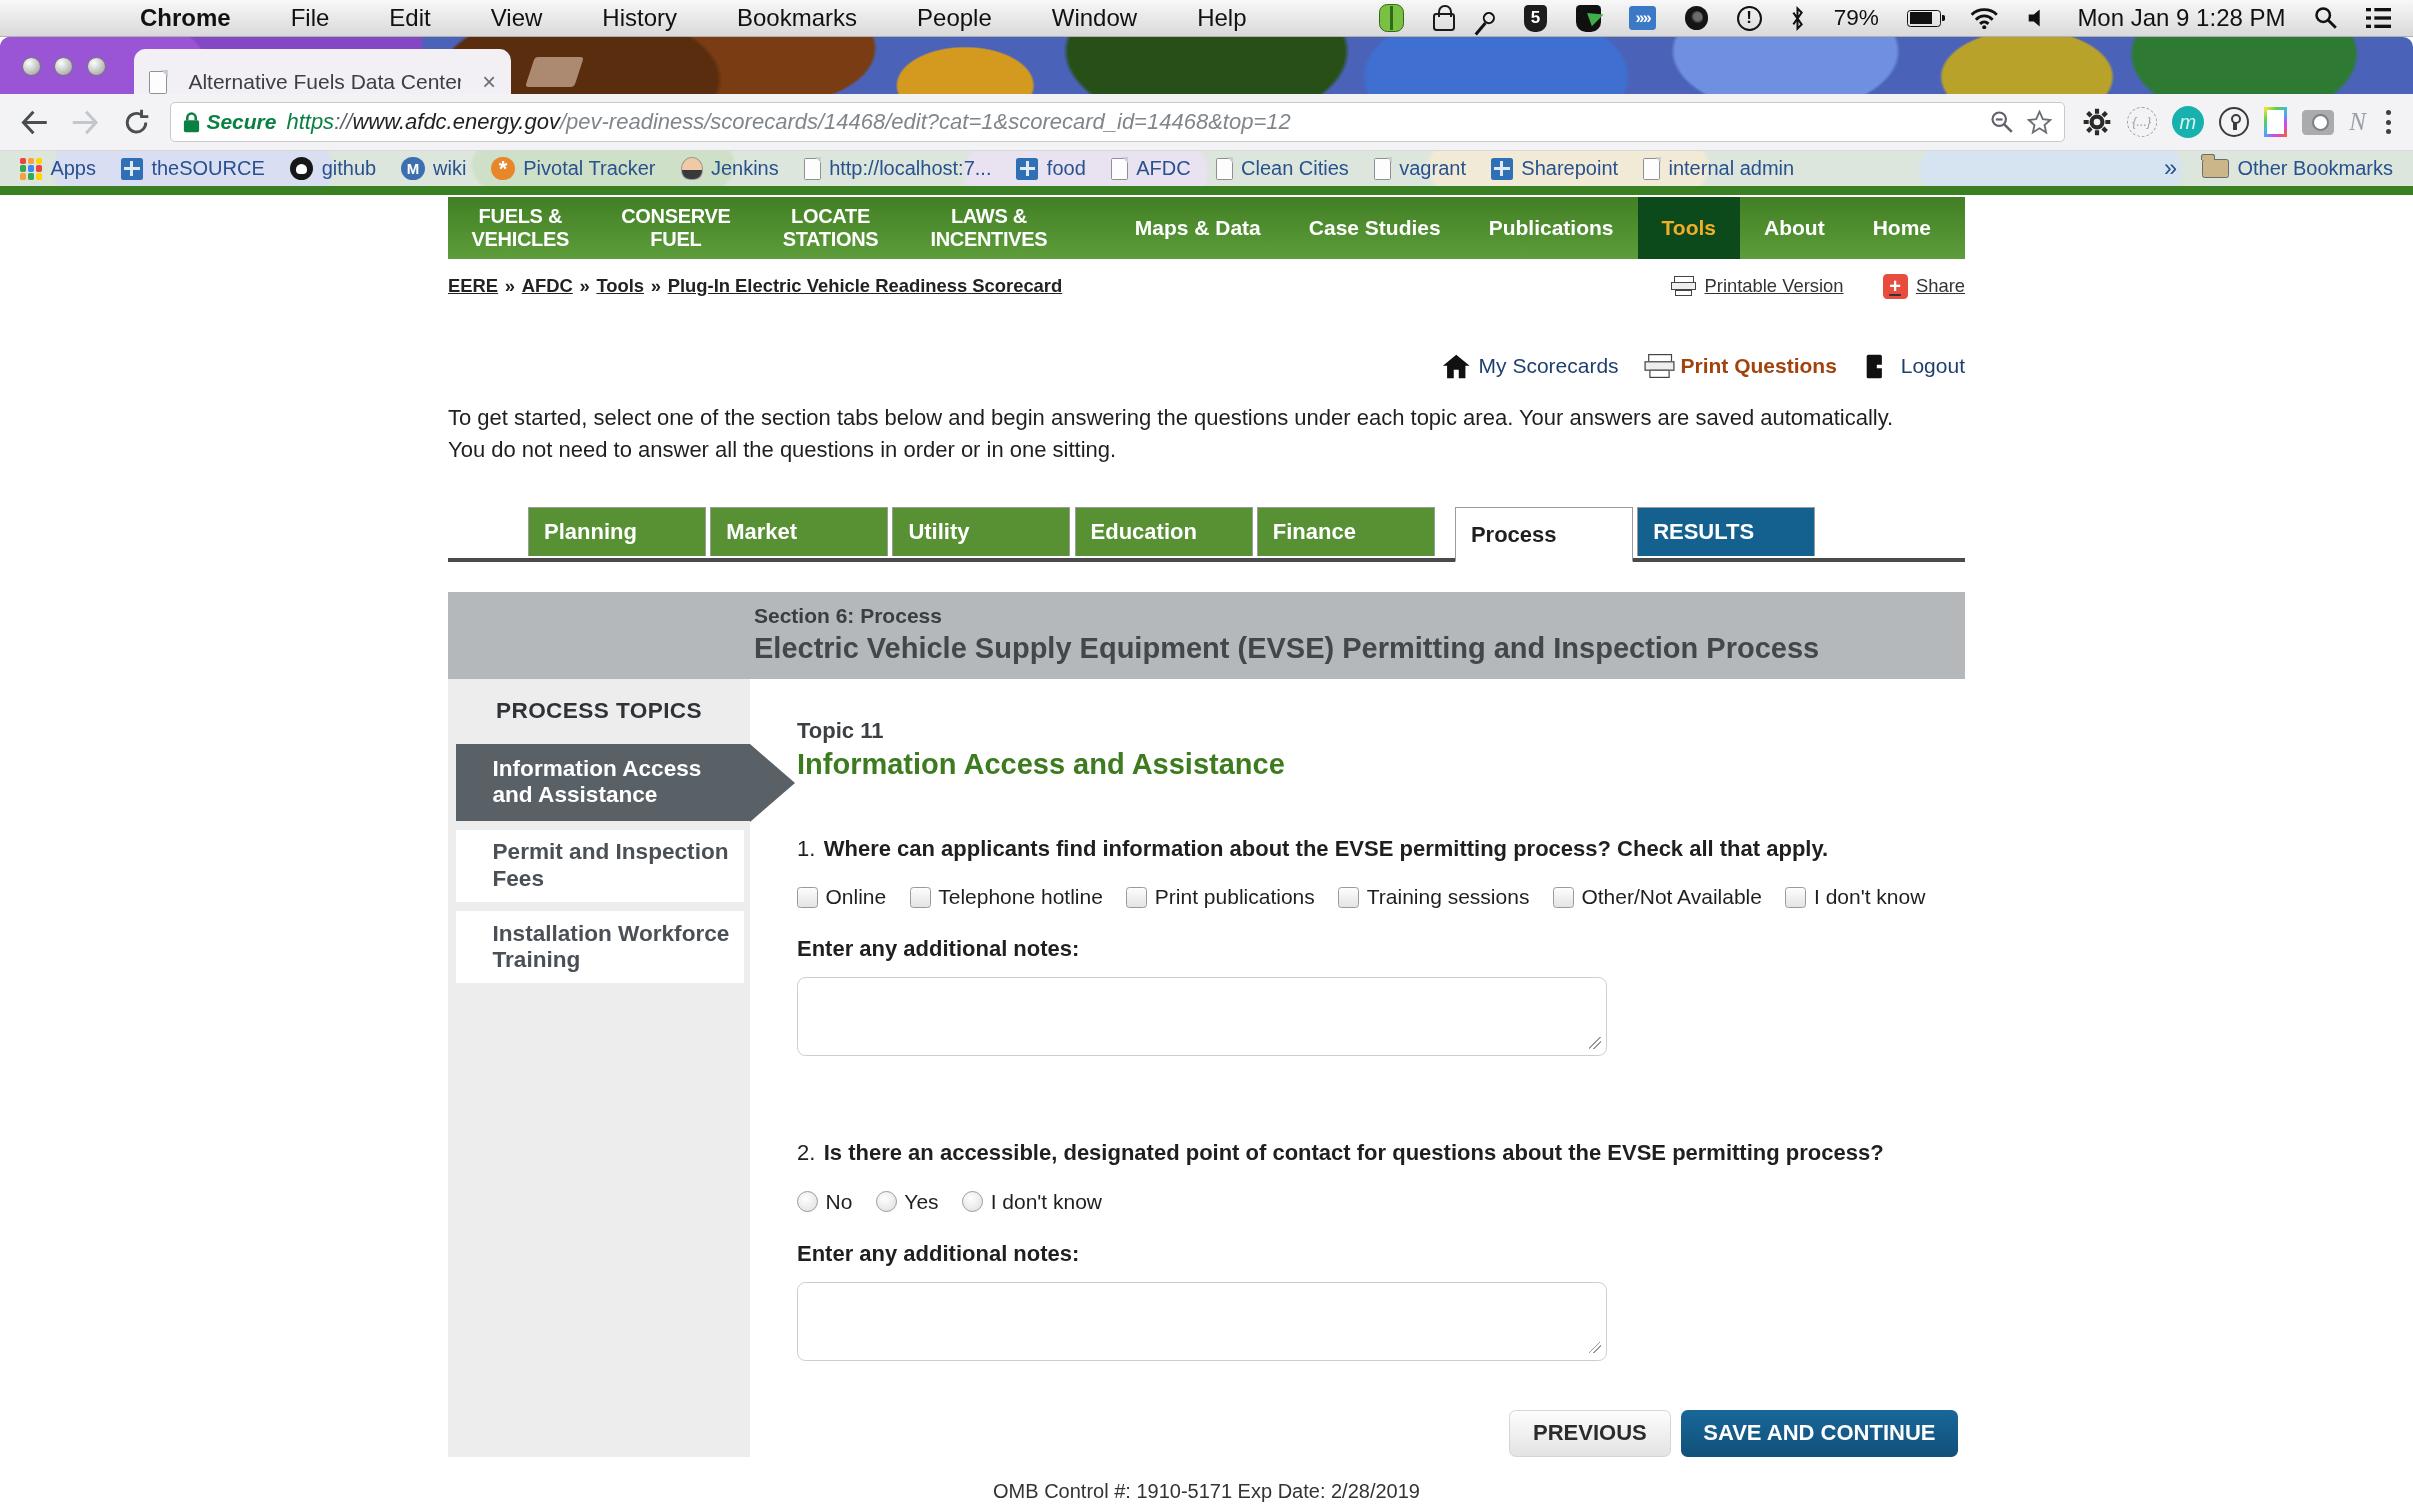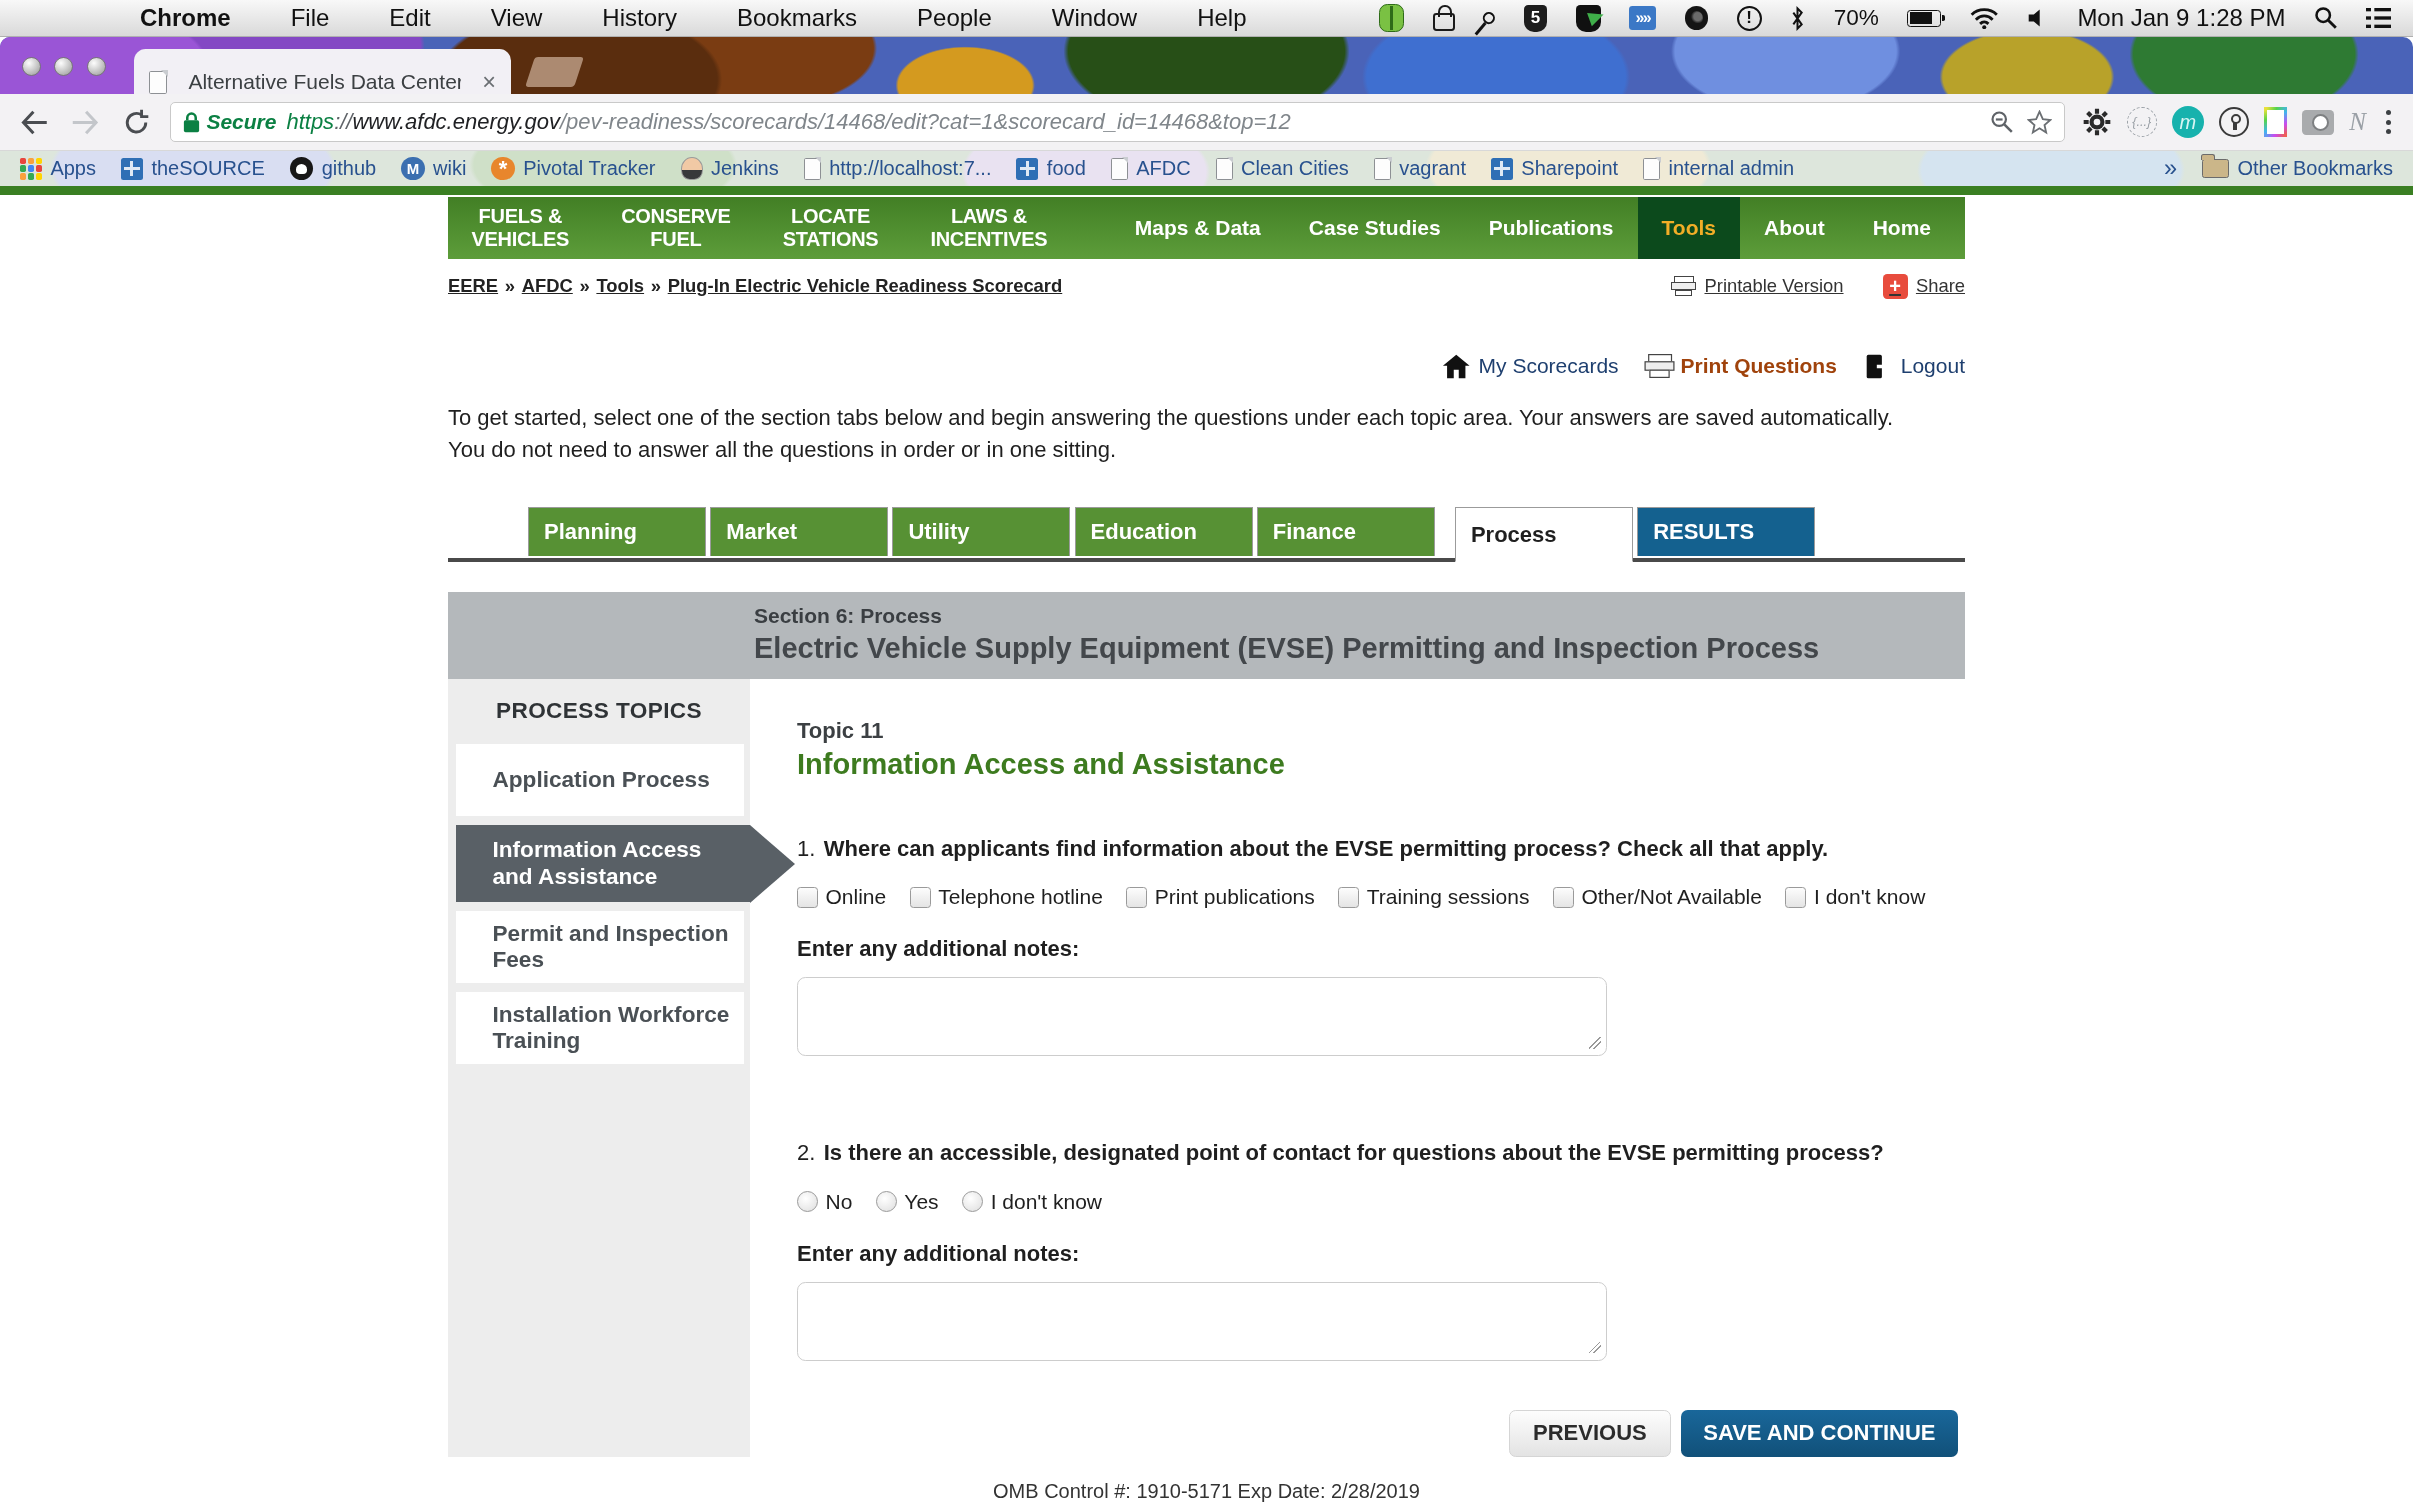--- a/index.html
+++ b/index.html
@@ -292,21 +292,21 @@
     <span class="stat glyph-shield5">5</span>
     <span class="stat glyph-shieldarrow"></span>
     <span class="stat glyph-chevrons">»»</span>
     <span class="stat glyph-coffee"></span>
     <span class="stat glyph-alert">!</span>
     <span class="stat">
       <svg width="15" height="25" viewBox="0 0 18 30">
           <path d="M4 8 L14 22 L9 27 L9 3 L14 8 L4 22" stroke="#111" stroke-width="2.4" fill="none"></path>
         </svg>
     </span>
-    <span class="pct">70%</span>
+    <span class="pct">79%</span>
     <span class="stat battery"></span>
     <span class="stat">
       <svg width="28.5" height="22" viewBox="0 0 34 26">
           <path d="M2 9 C10 1 24 1 32 9" stroke="#111" stroke-width="3.4" fill="none"></path>
           <path d="M7 15 C13 9 21 9 27 15" stroke="#111" stroke-width="3.4" fill="none"></path>
           <path d="M12 20 C15 17 19 17 22 20" stroke="#111" stroke-width="3.4" fill="none"></path>
           <circle cx="17" cy="24" r="2.4" fill="#111"></circle>
         </svg>
     </span>
     <span class="stat">
@@ -589,21 +589,20 @@
 
       <div class="sectionbar">
         <div class="kicker">Section 6: Process</div>
         <div class="stitle">Electric Vehicle Supply Equipment (EVSE) Permitting and Inspection Process</div>
       </div>
 
       <div class="contentrow">
         <div class="sidebar">
           <div class="sb-title">PROCESS TOPICS</div>
           <div class="sb-items">
-            <div class="sb-item">Application Process</div>
             <div class="sb-item active">Information Access and Assistance</div>
             <div class="sb-item">Permit and Inspection Fees</div>
             <div class="sb-item">Installation Workforce Training</div>
           </div>
         </div>
 
         <div class="main">
           <div class="topic-kicker">Topic 11</div>
           <div class="topic-title">Information Access and Assistance</div>
 

